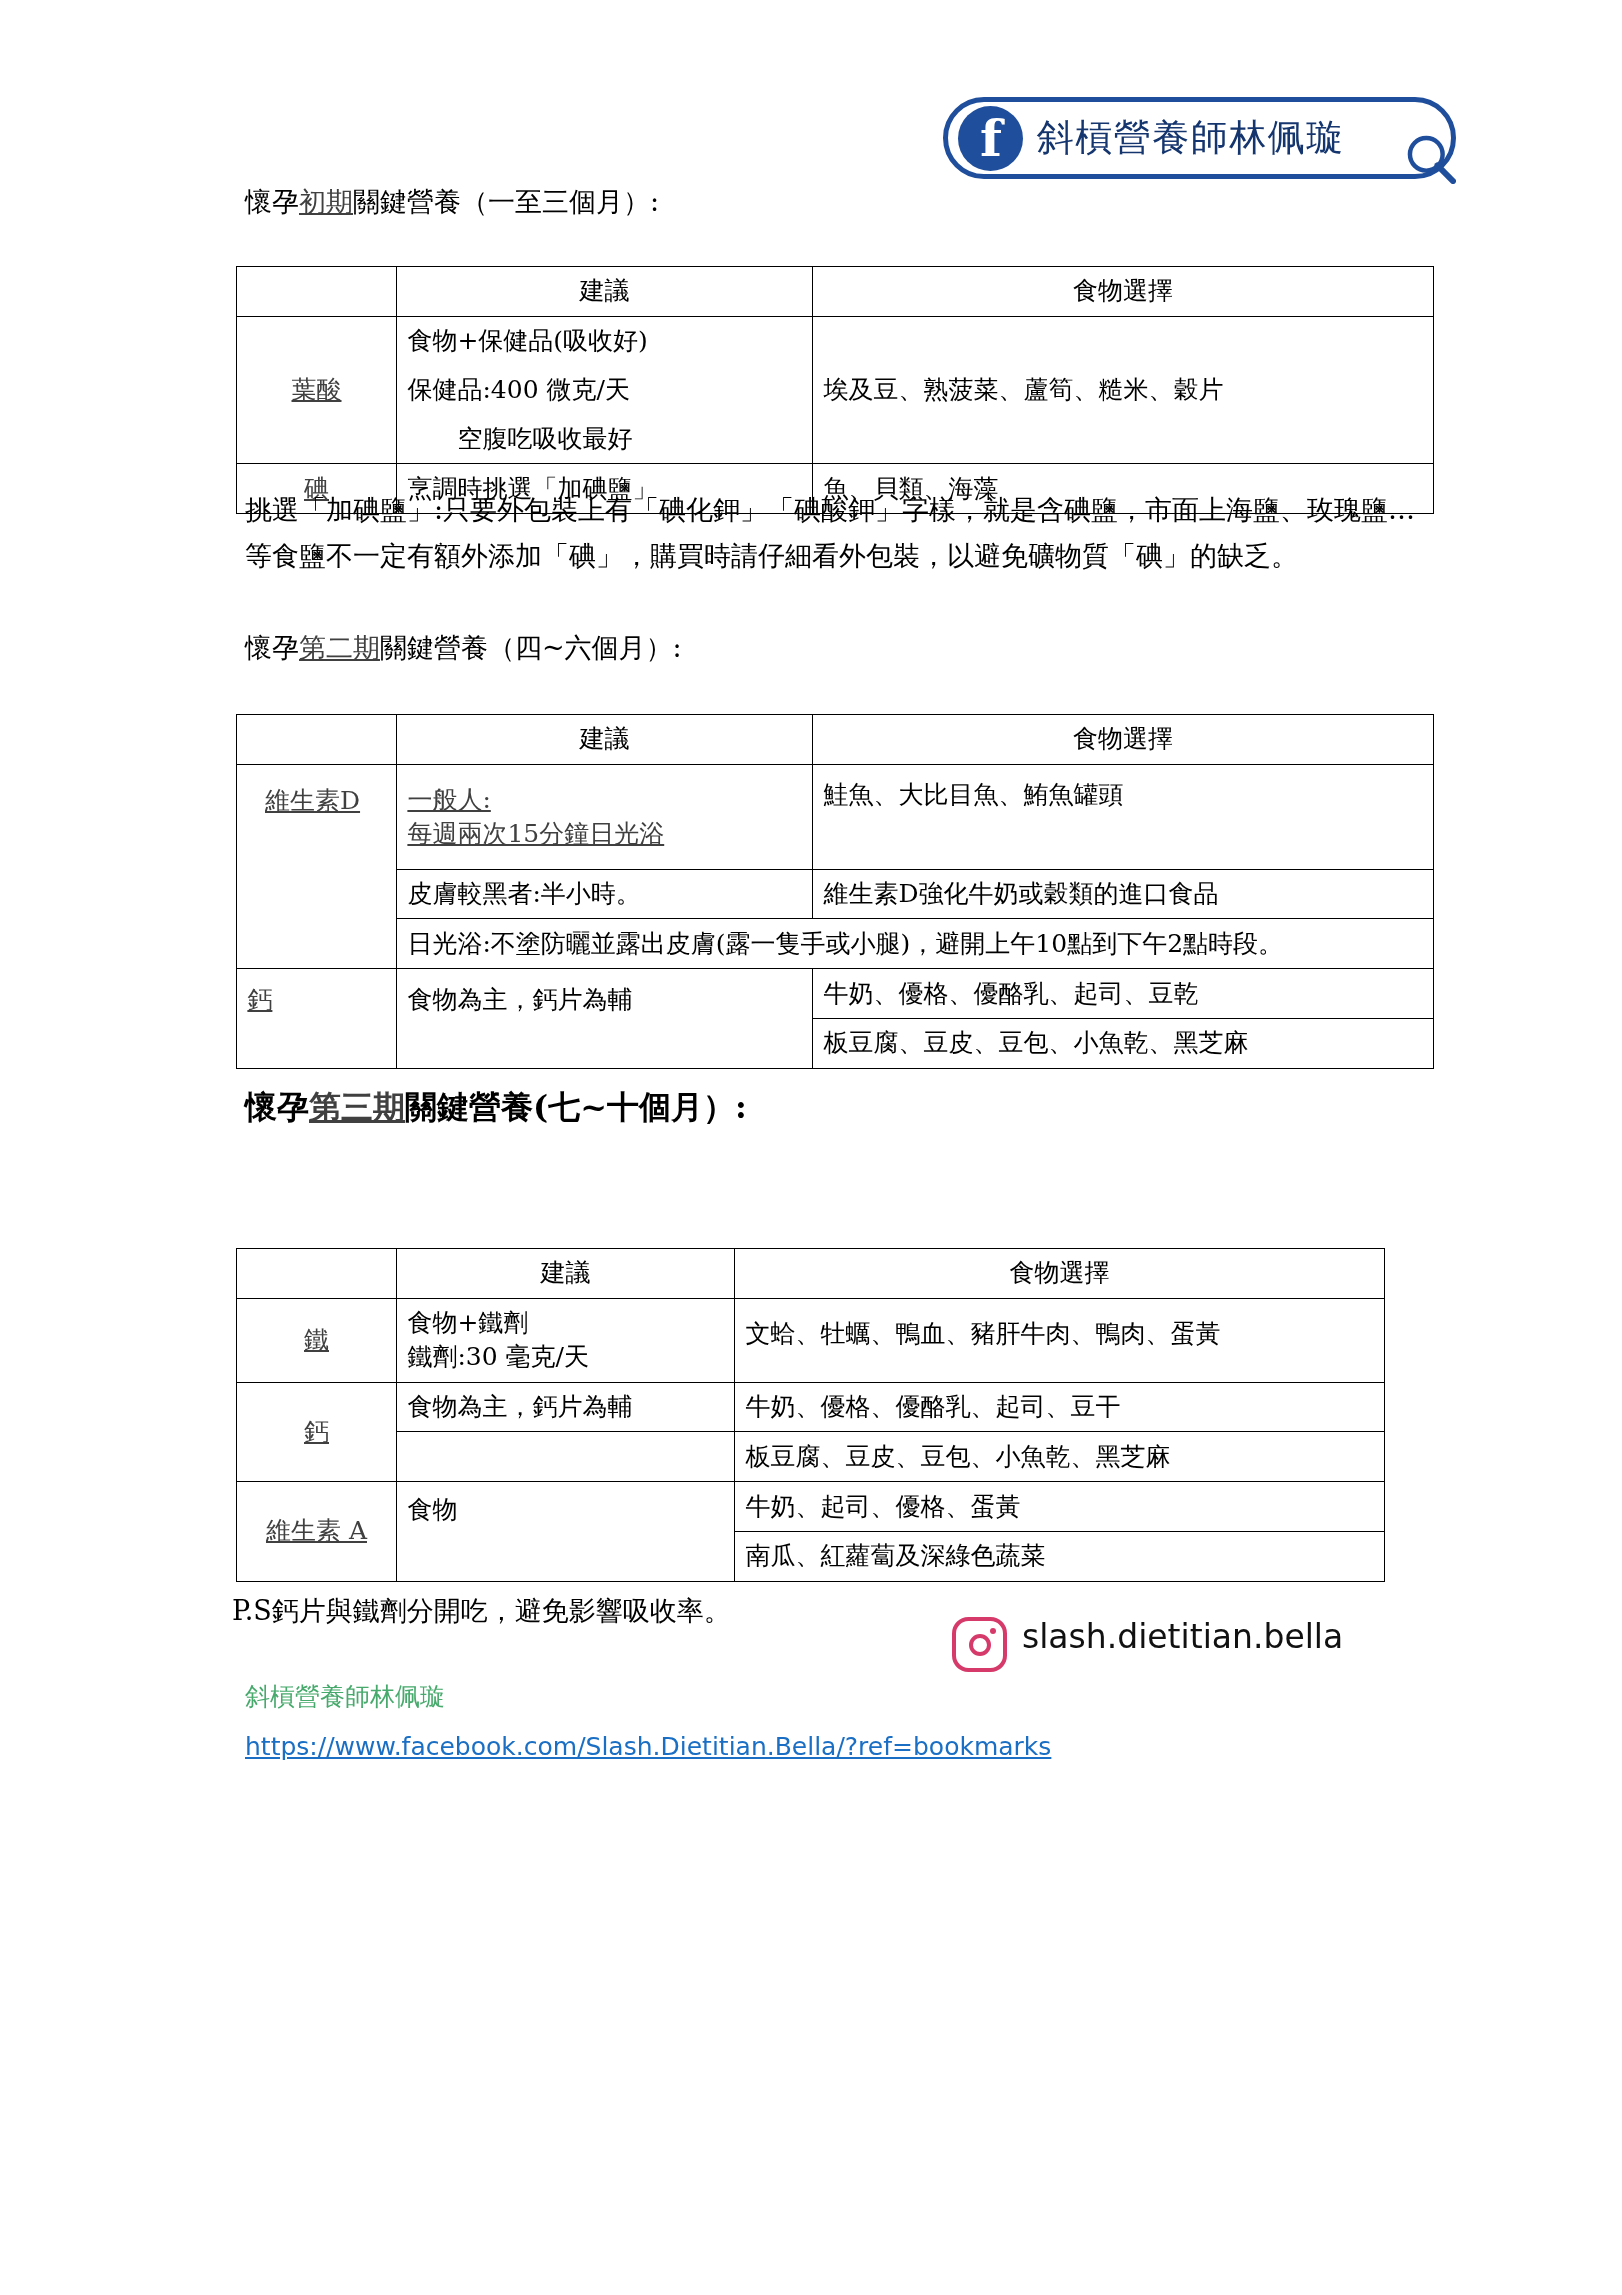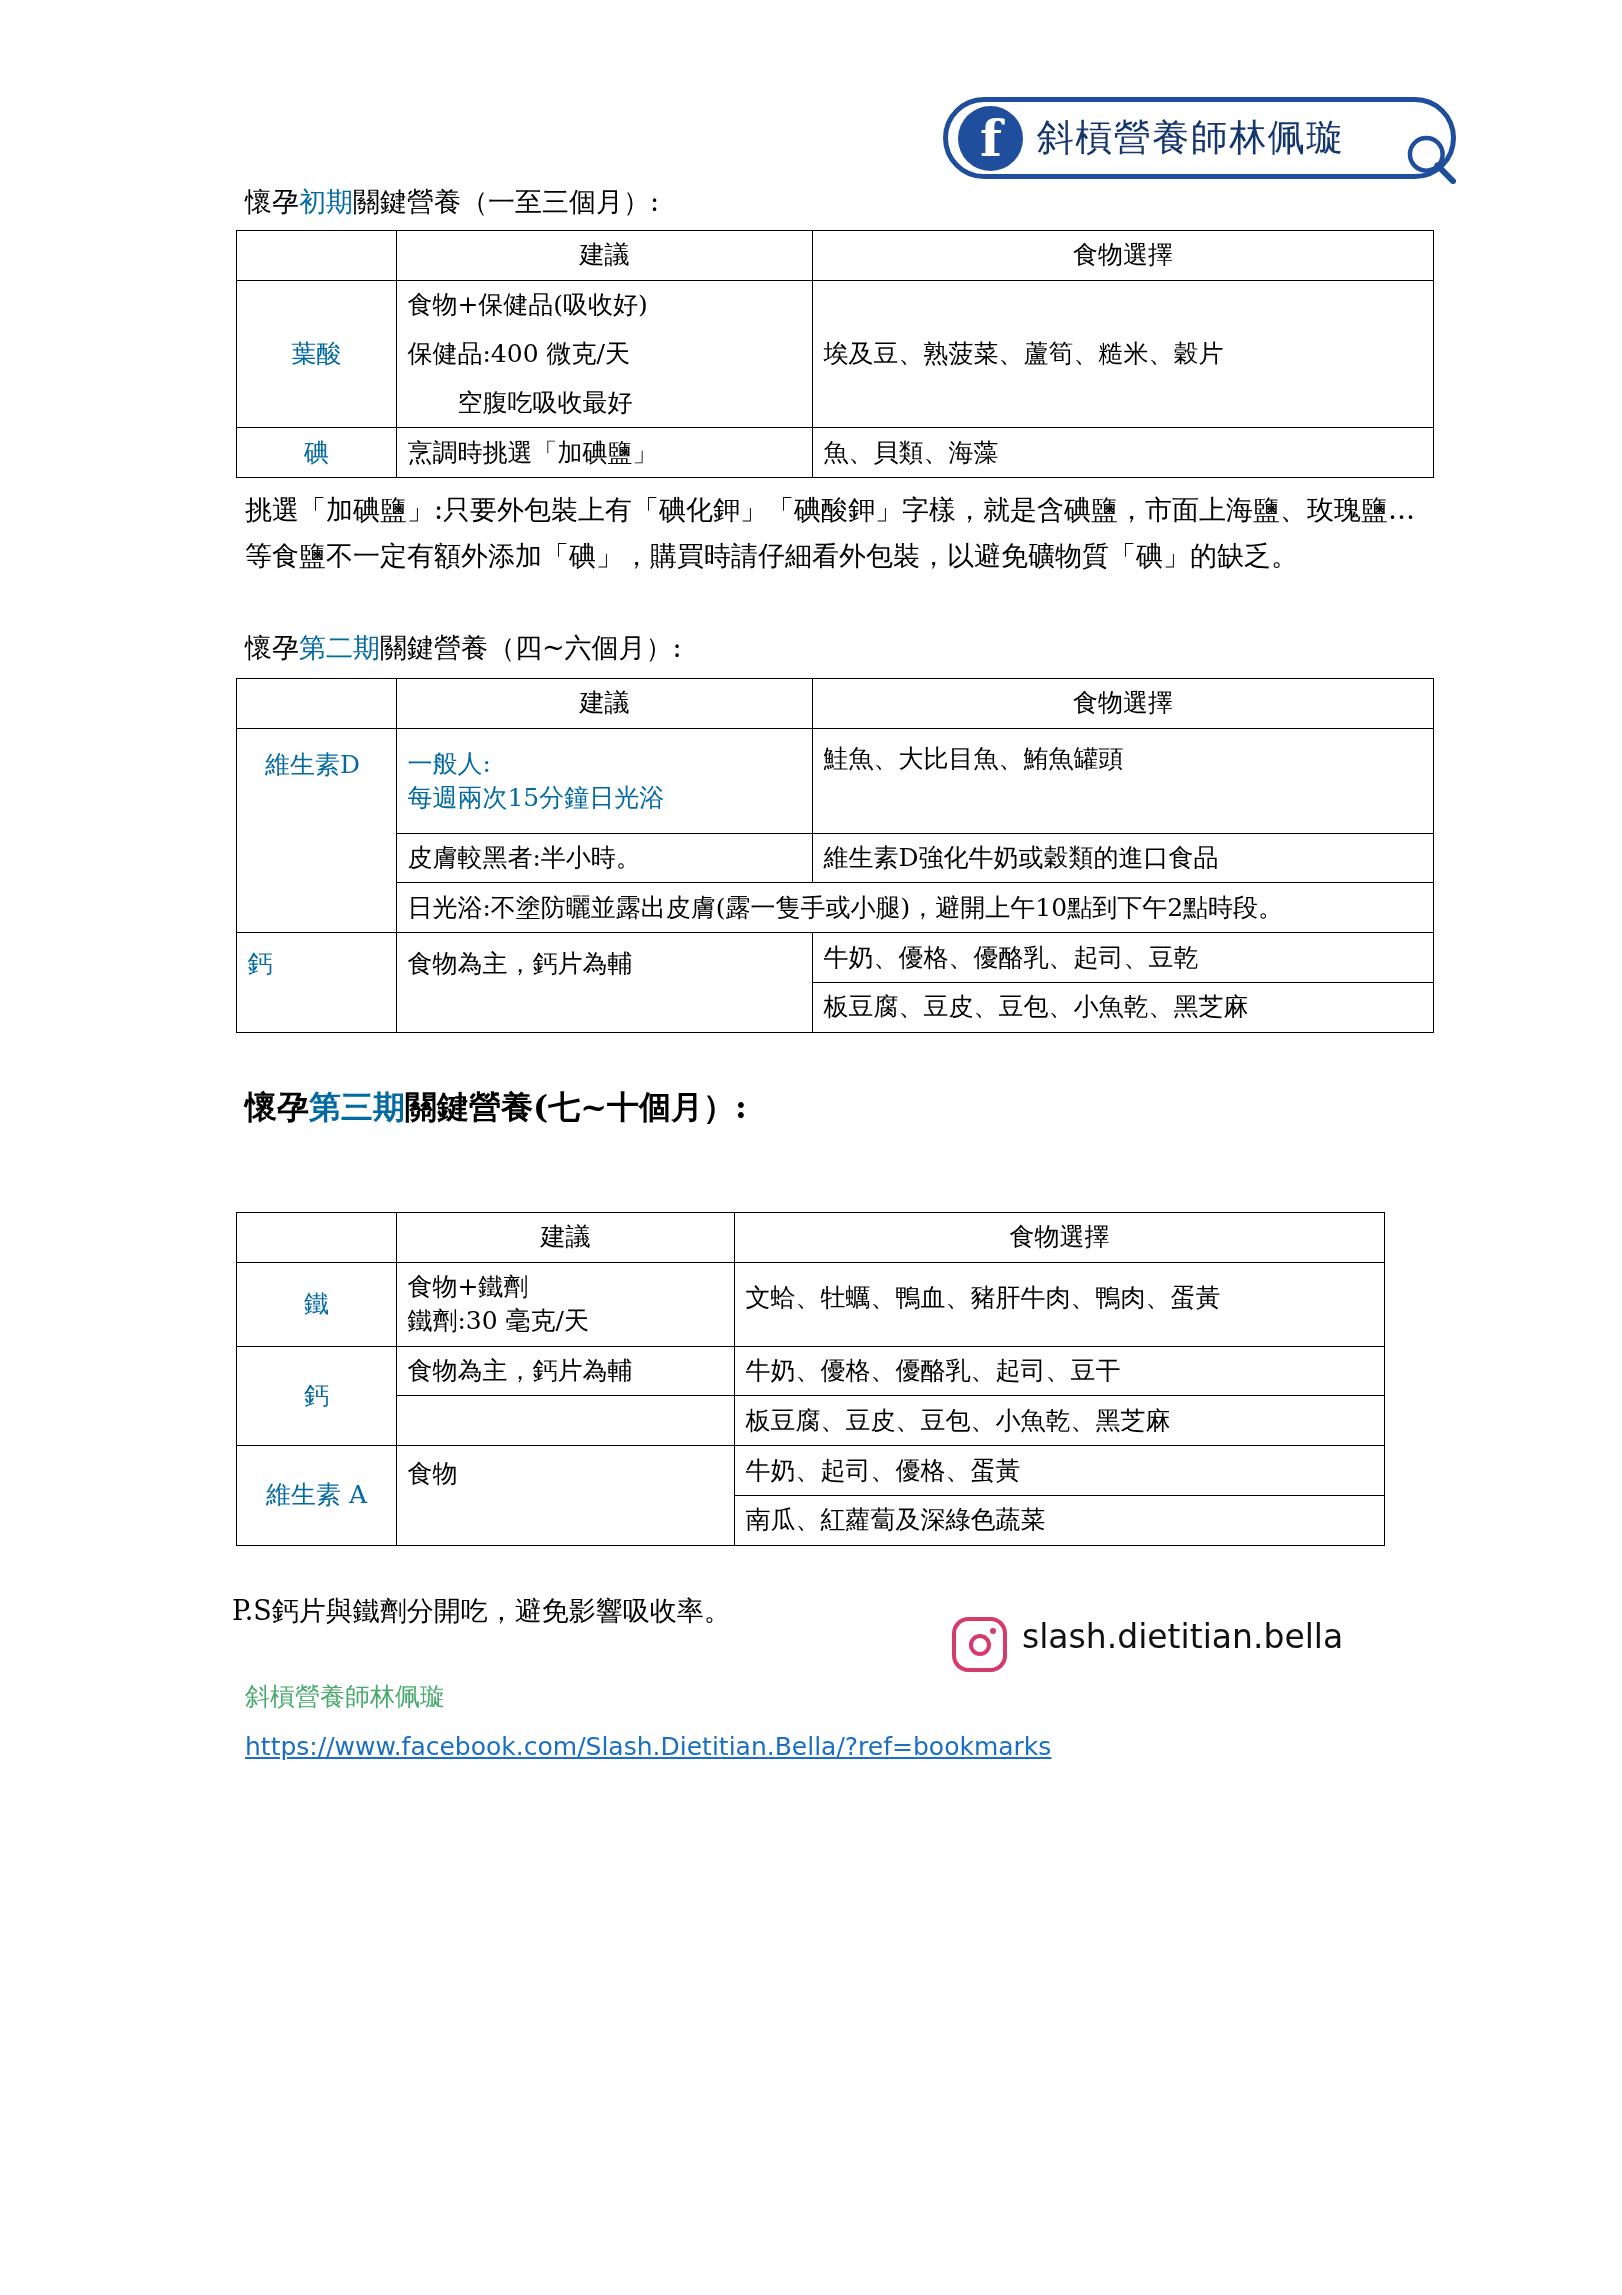--- a/index.html
+++ b/index.html
@@ -73,29 +73,30 @@
     position: absolute;
     font-size: 27px;
     line-height: 39px;
     white-space: nowrap;
   }
   .para {
     position: absolute;
     font-size: 27px;
     line-height: 46px;
   }
-  .green { color: #0369a1; }
+  .green { color: #404040; text-decoration: underline; }
   .bold { font-weight: bold; }
 
   
   table.doc {
     position: absolute;
     border-collapse: collapse;
     table-layout: fixed;
     font-size: 25px;
+    margin-top: 36px;
   }
   table.doc td, table.doc th {
     border: 1.5px solid #000000;
     padding: 7.4px 10.4px;
     vertical-align: middle;
     font-weight: normal;
     line-height: 34px;
   }
   .cell-center { text-align: center; }
   .no-border-bottom { border-bottom: none !important; }

